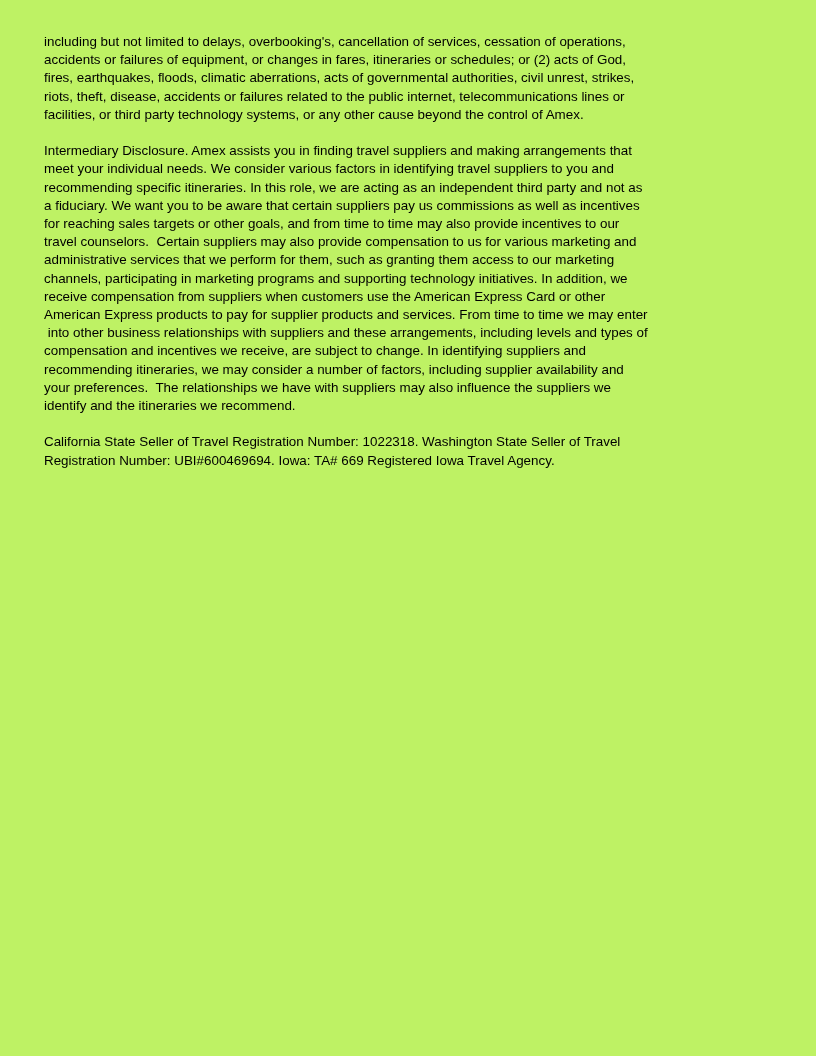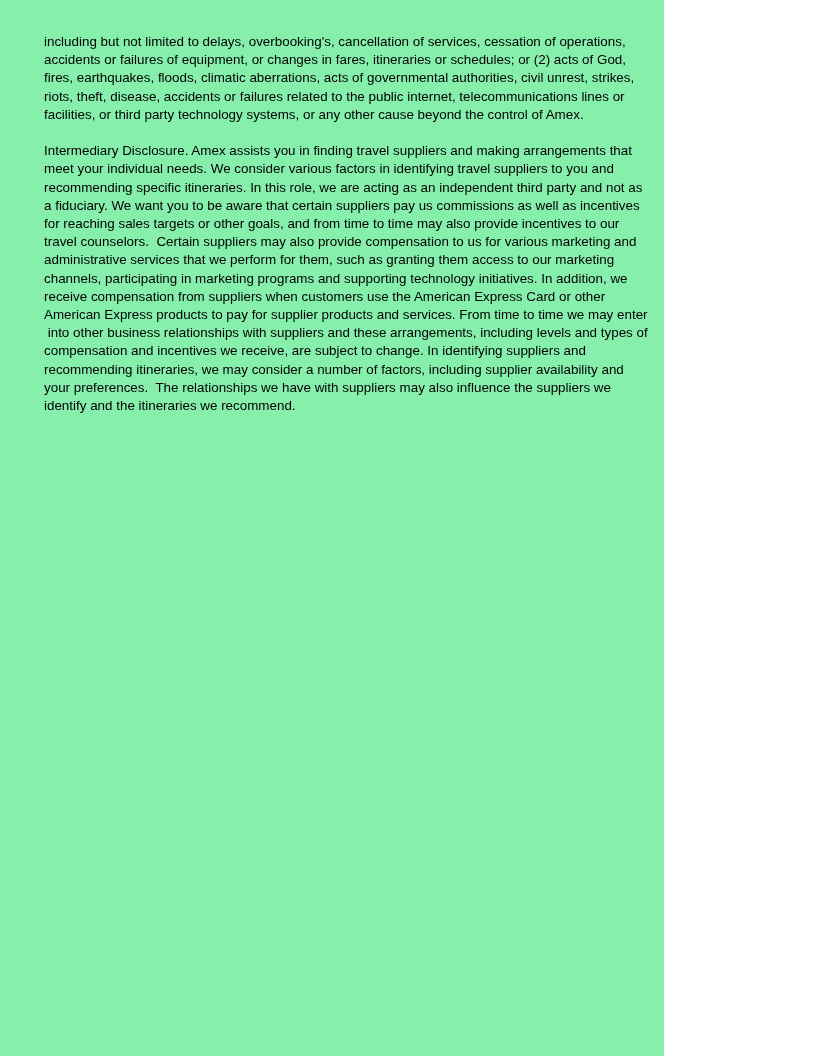--- a/index.html
+++ b/index.html
@@ -2,23 +2,23 @@
 <html><head>
 <meta charset="utf-8">
 <style>
   html, body {
     margin: 0;
     padding: 0;
     background: #ffffff;
   }
   .page {
     position: relative;
-    width: 664px;
+    width: 816px;
     height: 1056px;
-    background: #86efac;
+    background: #bef264;
     overflow: hidden;
     font-family: "Liberation Sans", "DejaVu Sans", sans-serif;
     color: #000000;
   }
   .text-block {
     position: absolute;
     left: 44px;
     top: 33px;
     width: 740px;
   }
@@ -52,14 +52,16 @@
 travel counselors.  Certain suppliers may also provide compensation to us for various marketing and
 administrative services that we perform for them, such as granting them access to our marketing
 channels, participating in marketing programs and supporting technology initiatives. In addition, we
 receive compensation from suppliers when customers use the American Express Card or other
 American Express products to pay for supplier products and services. From time to time we may enter
  into other business relationships with suppliers and these arrangements, including levels and types of
 compensation and incentives we receive, are subject to change. In identifying suppliers and
 recommending itineraries, we may consider a number of factors, including supplier availability and
 your preferences.  The relationships we have with suppliers may also influence the suppliers we
 identify and the itineraries we recommend.</p>
+    <p class="para">California State Seller of Travel Registration Number: 1022318. Washington State Seller of Travel
+Registration Number: UBI#600469694. Iowa: TA# 669 Registered Iowa Travel Agency.</p>
   </div>
 </div>
 
 </body></html>

